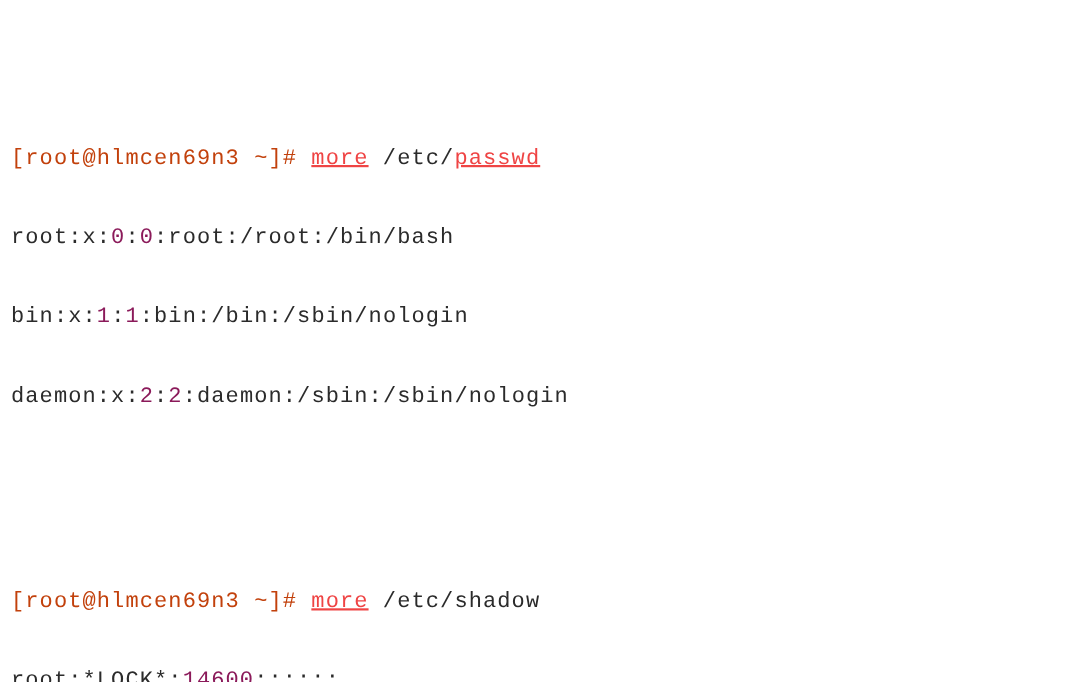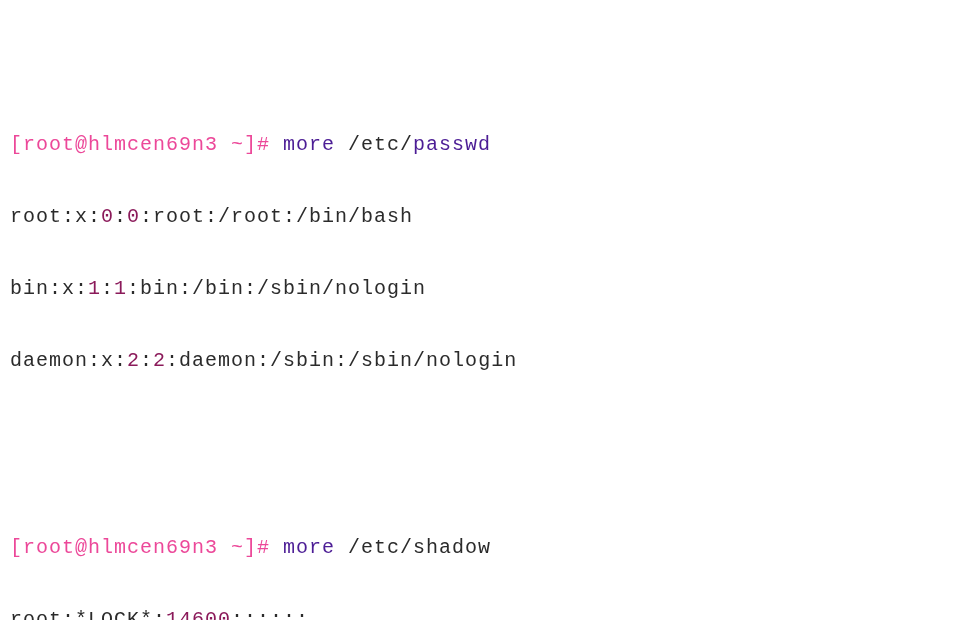--- a/index.html
+++ b/index.html
@@ -11,27 +11,28 @@
       color: #2b2b2b;
       white-space: pre;
       line-height: 1.5;
       letter-spacing: 1px;
     }
     .line {
       display: block;
       margin-bottom: 42px;
     }
     .cmd-link {
-      color: #4c1d95;
+      color: #ef4444;
+      text-decoration: underline;
     }
     .num {
       color: #8b1a5a;
     }
     .prompt-text {
-      color: #ec4899;
+      color: #c2410c;
     }
     .big-gap {
       display: block;
       height: 115px;
     }
   </style>
 </head>
 <body>
 
 

